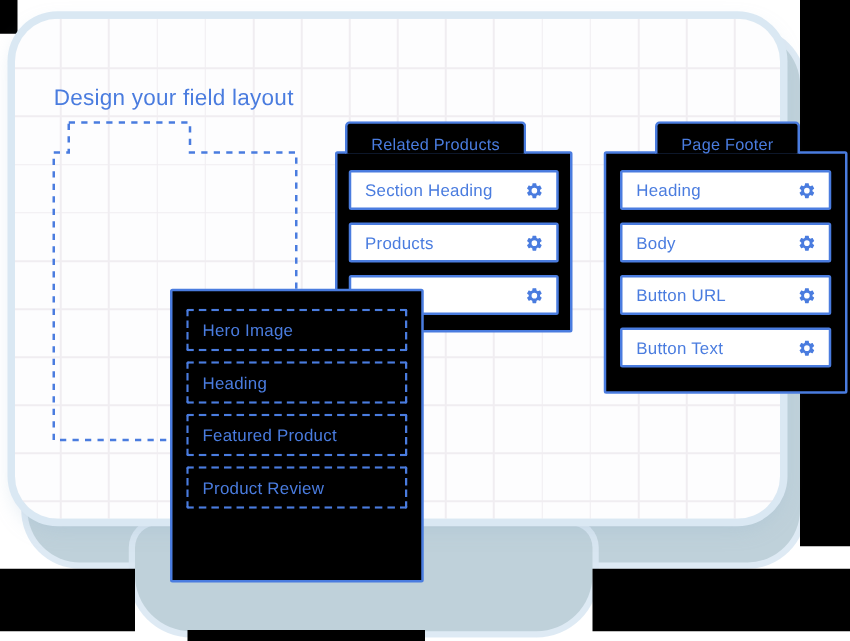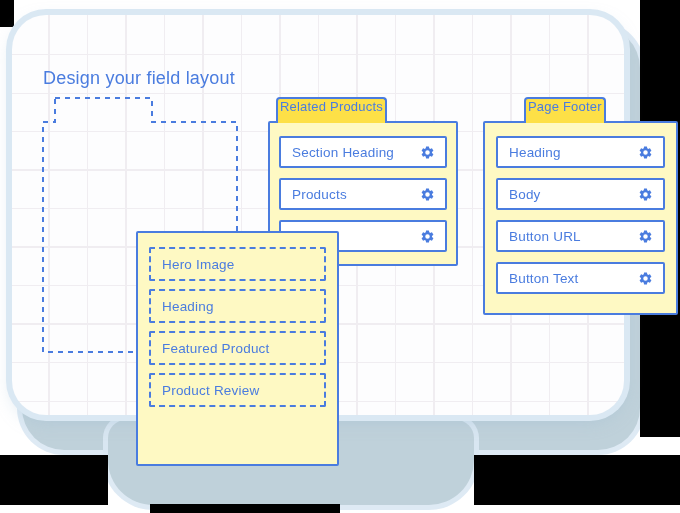--- a/index.html
+++ b/index.html
@@ -37,28 +37,28 @@
     position:absolute;left:43px;top:68px;
     font-size:18px;font-weight:500;letter-spacing:.2px;color:#4a7cdf;
     z-index:3;
   }
   
   .silhouette{position:absolute;left:0;top:0;width:680px;height:513px;z-index:3;pointer-events:none;}
   
   .panel{position:absolute;}
   .panel .tab{
     position:absolute;top:0;height:26px;box-sizing:border-box;
-    padding:0 2px;background:#fde047;
+    padding:0 19px;background:#000000;
     border:2px solid #4a7cdf;border-bottom:none;border-radius:4px 4px 0 0;
-    display:flex;align-items:flex-start;z-index:2;
+    display:flex;align-items:flex-end;z-index:2;
   }
   .panel .tab-label{font-size:13px;color:#4a7cdf;letter-spacing:.2px;white-space:nowrap;}
   .panel .body{
     position:absolute;left:0;right:0;top:24px;bottom:0;box-sizing:border-box;
-    background:#fef9c3;border:2px solid #4a7cdf;border-radius:2px;z-index:1;
+    background:#000000;border:2px solid #4a7cdf;border-radius:2px;z-index:1;
   }
   .p-related{left:268px;top:97px;width:190px;height:169px;z-index:4;}
   .p-related .tab{left:8px;}
   .p-related .body{padding:13px 9px;}
   .p-footer{left:483px;top:97px;width:195px;height:218px;z-index:5;}
   .p-footer .tab{left:12px;margin-left:29px;}
   .p-footer .body{padding:13px 11px;}
   .p-content{left:136px;top:207px;width:203px;height:259px;z-index:6;}
   .p-content .tab{left:15px;}
   .p-content .body{padding:14px 11px;}

